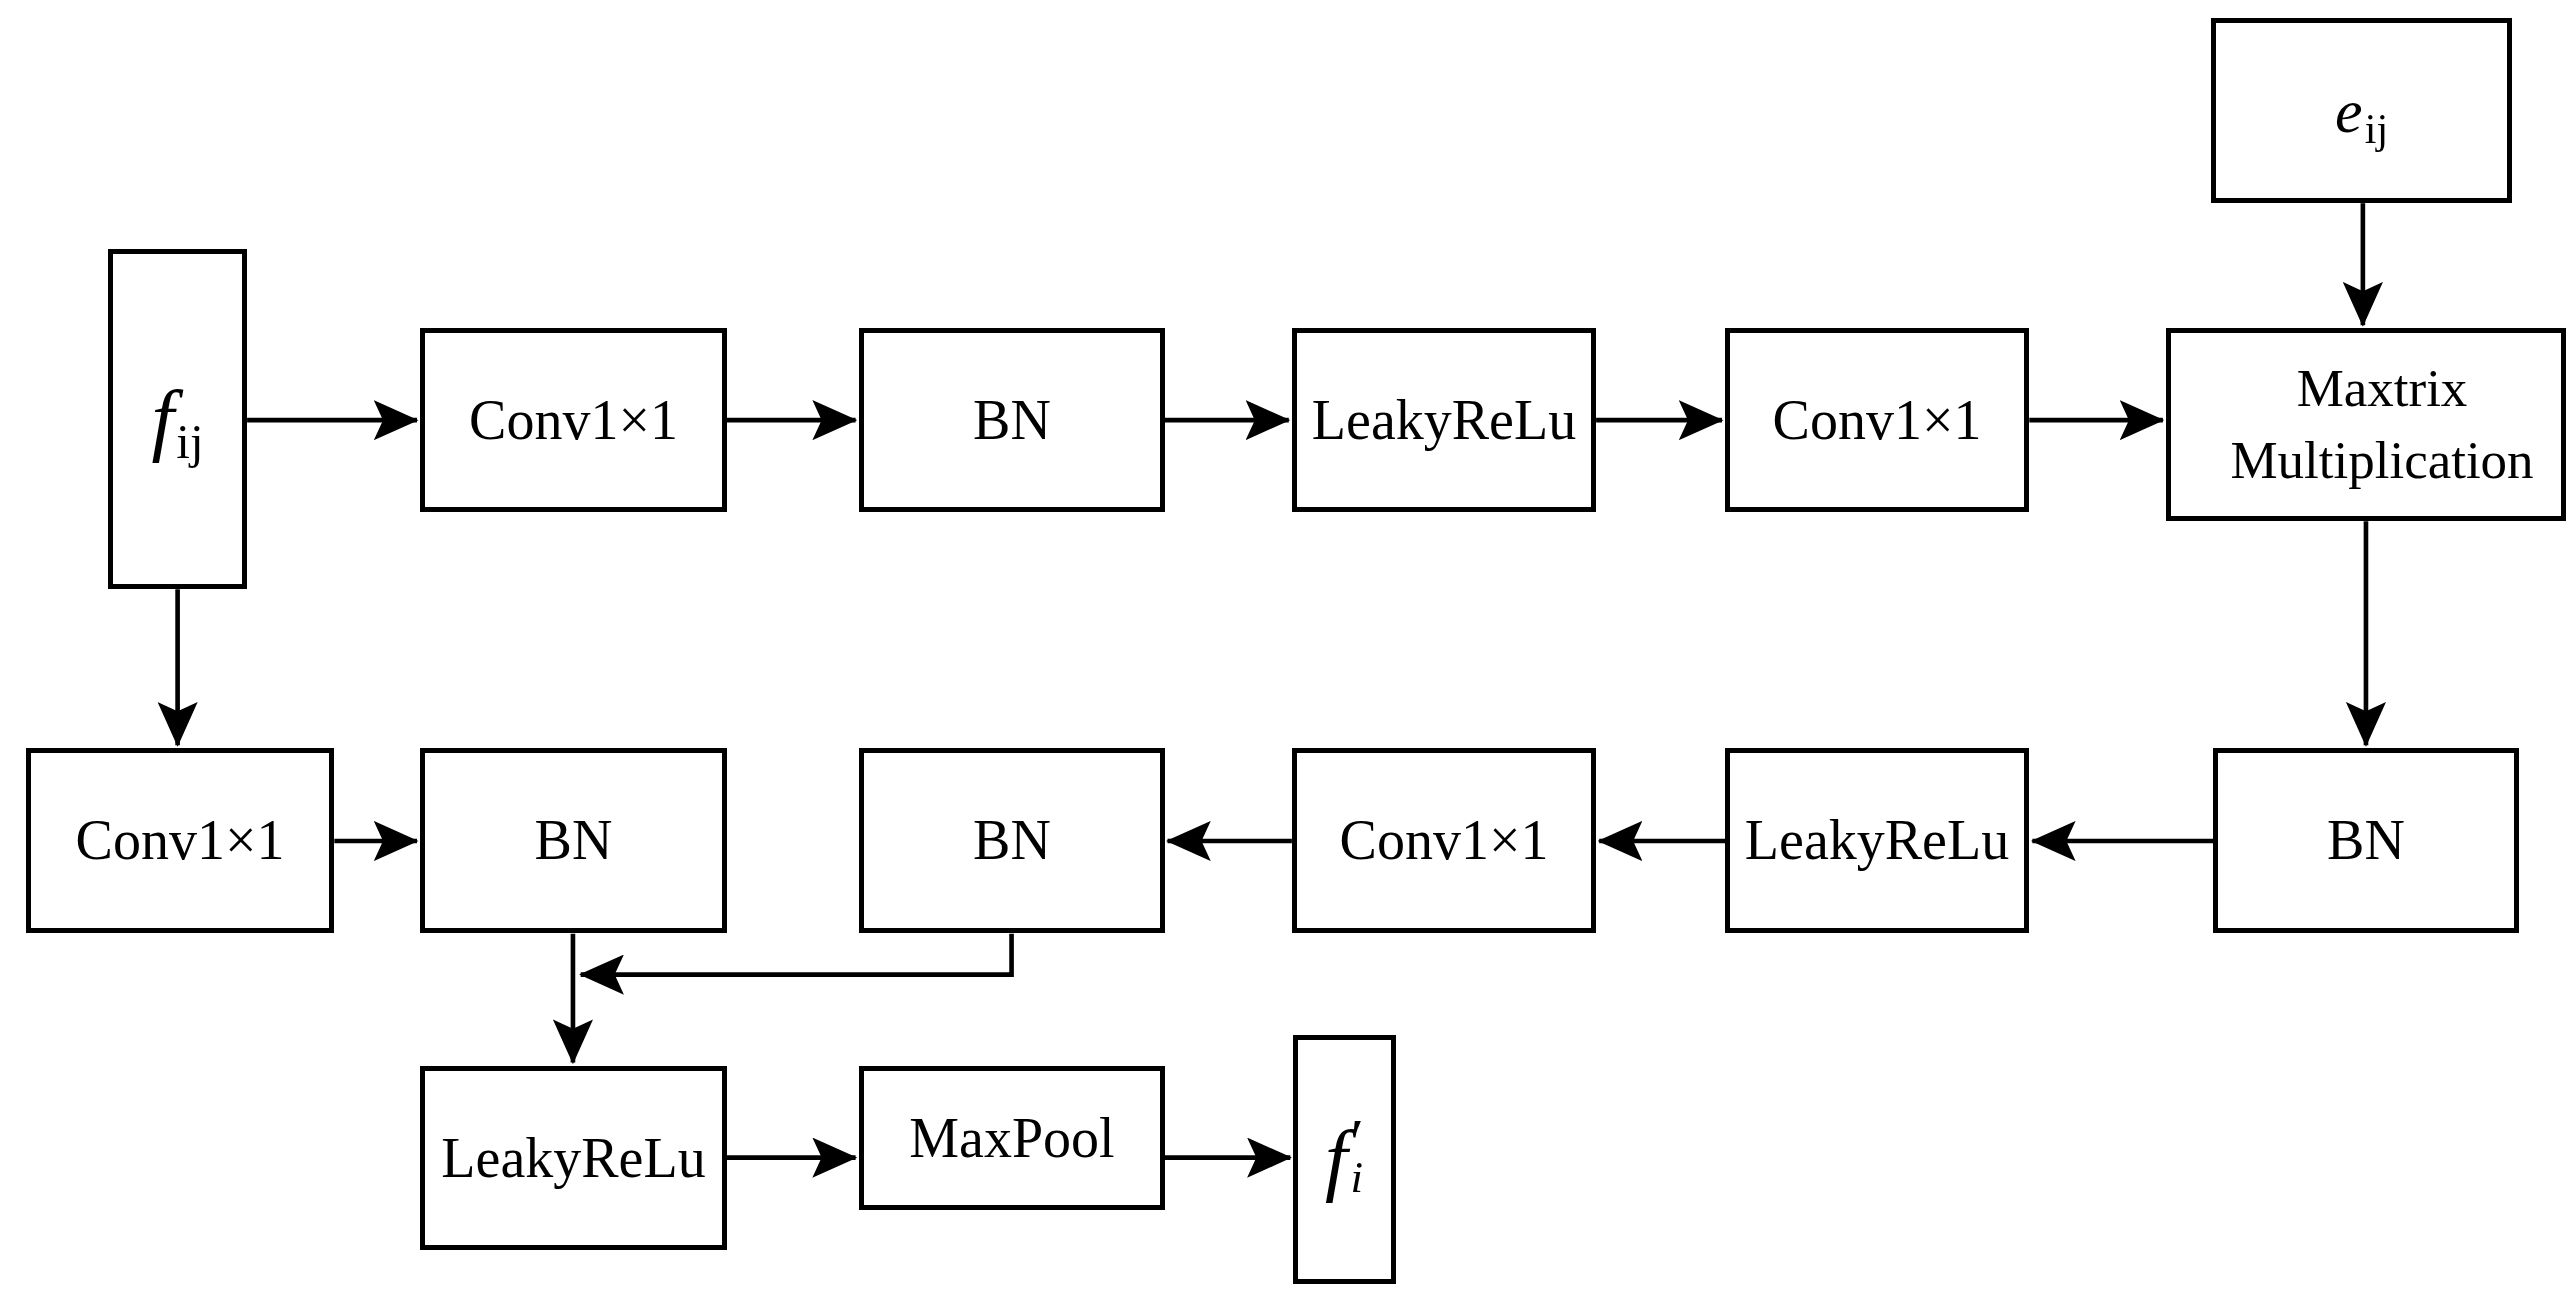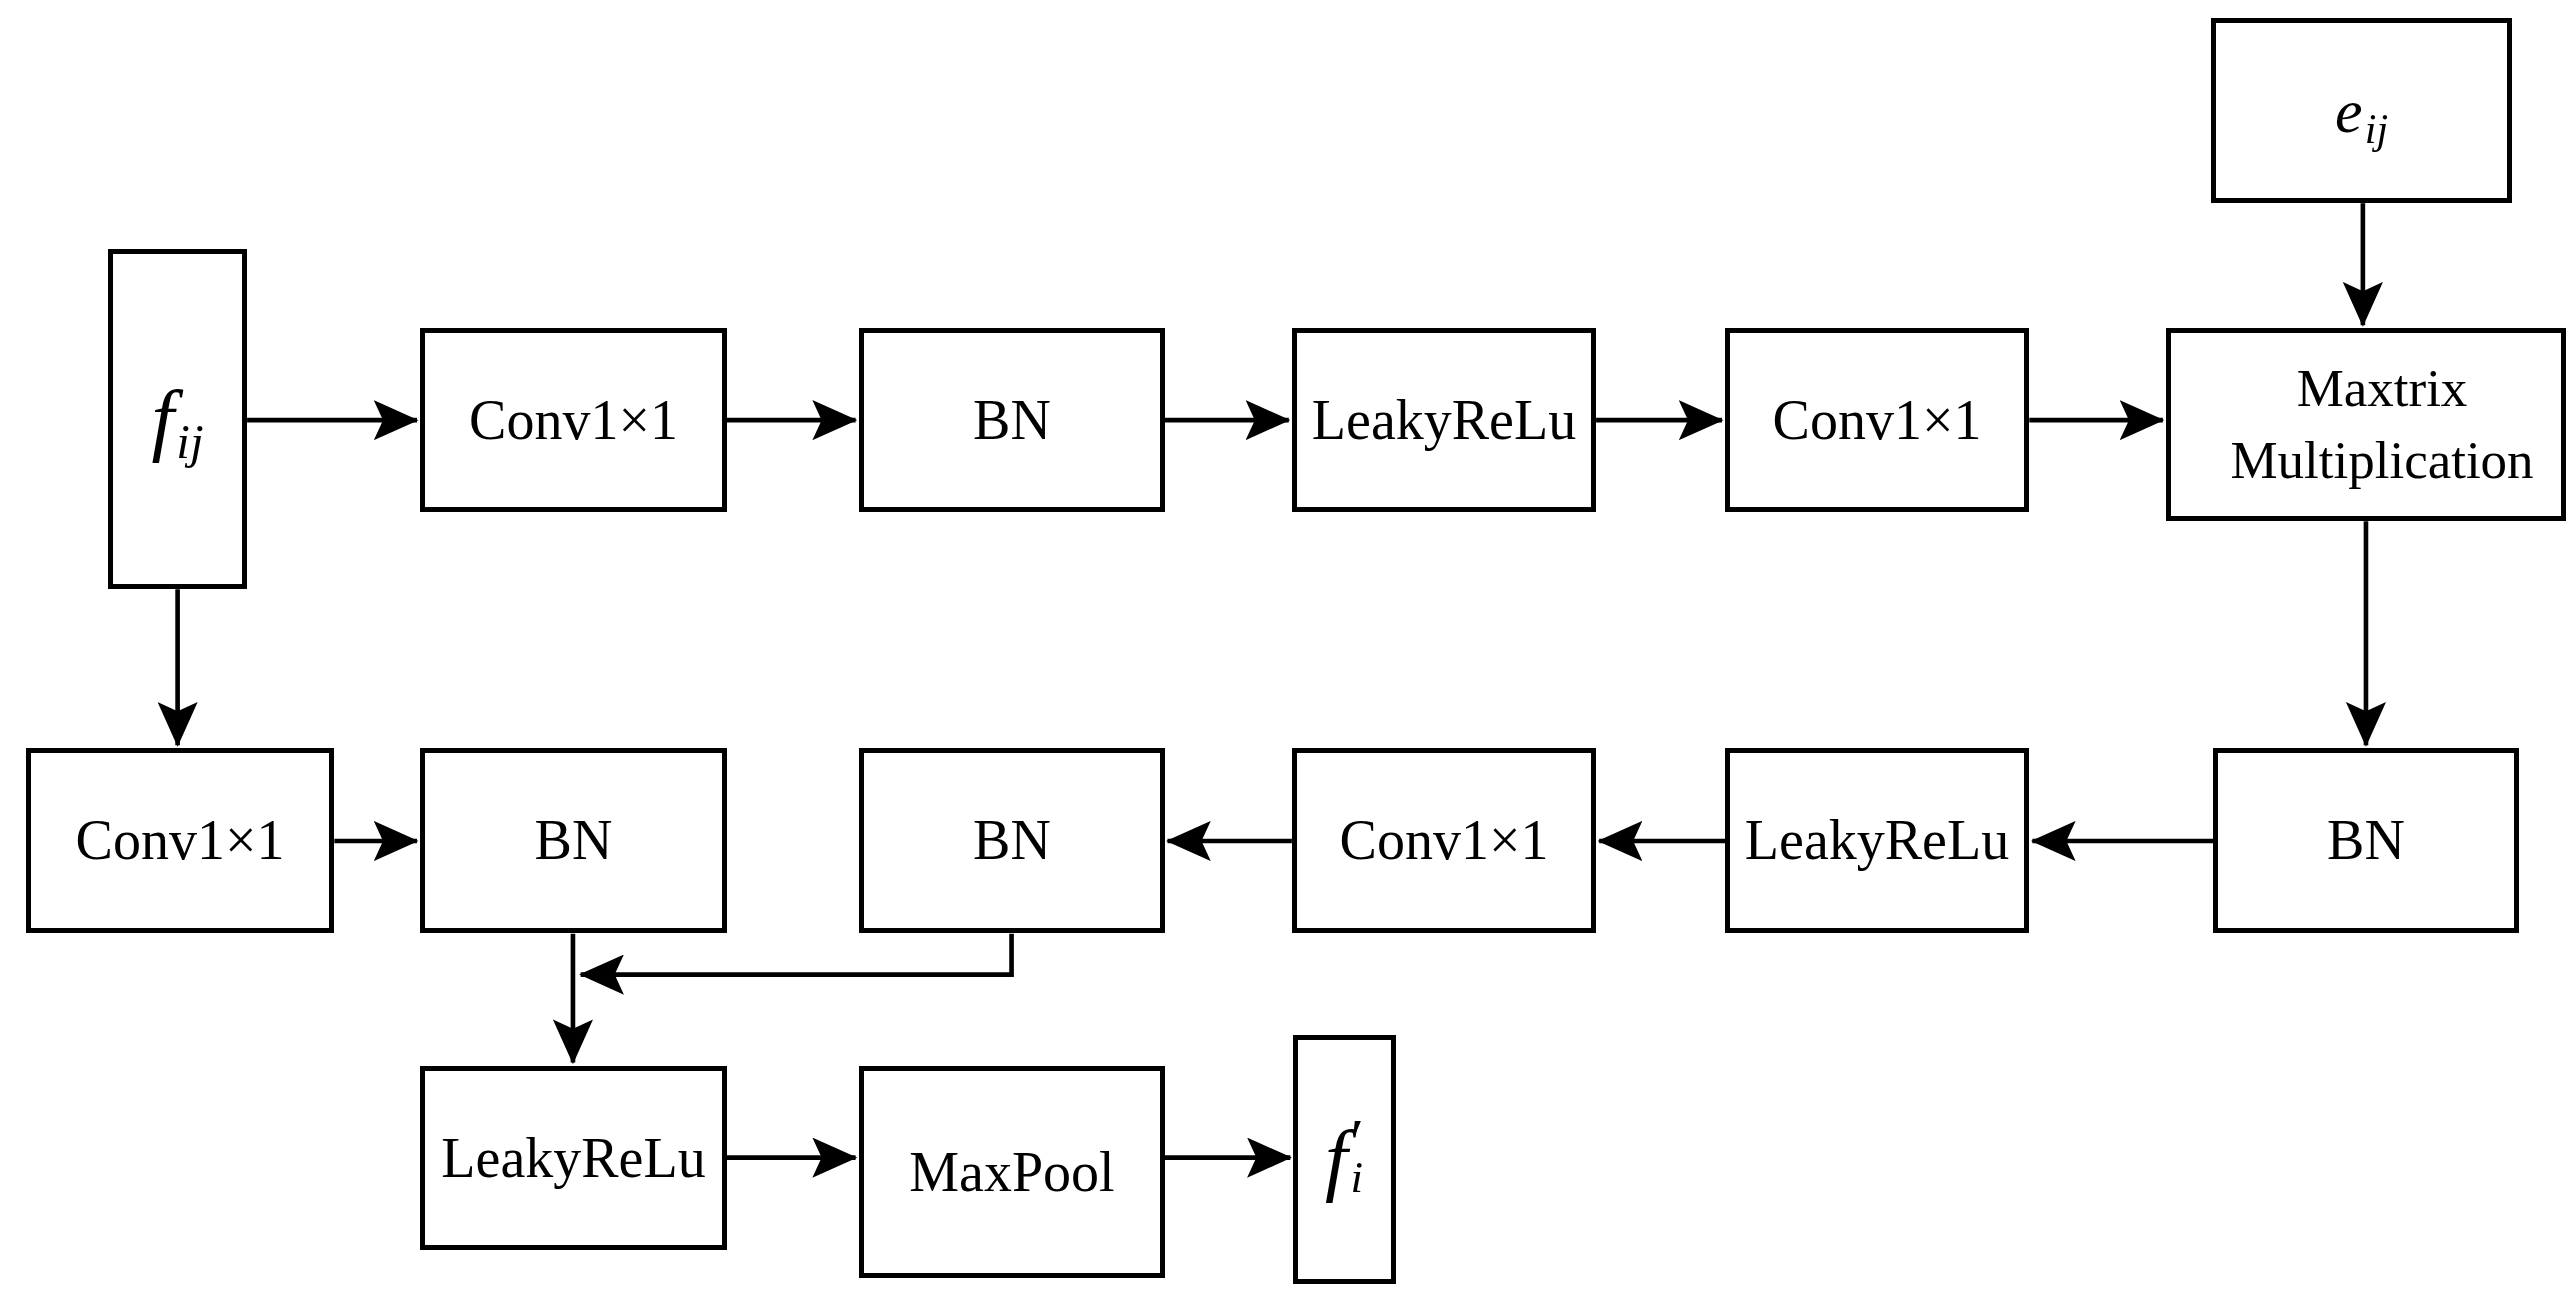--- a/index.html
+++ b/index.html
@@ -42,21 +42,20 @@
     line-height: 1.35;
     padding-left: 32px;
   }
   
   .mi {
     font-style: italic;
     font-size: 81px;
     line-height: 1;
   }
   .msub {
-    font-style: italic;
     font-size: 49px;
     position: relative;
     top: 0.45em;
     margin-left: 2.3px;
     line-height: 1;
   }
   .node--eij .mi { font-size: 62px; }
   .node--eij .msub { font-size: 42px; }
   .mstack {
     display: inline-flex;
@@ -148,21 +147,21 @@
   <div class="node" style="left:1725px; top:748px; width:304px; height:185px;">
     <span>LeakyReLu</span>
   </div>
   <div class="node" style="left:2213px; top:748px; width:306px; height:185px;">
     <span>BN</span>
   </div>
 
   <div class="node" style="left:420px; top:1066px; width:307px; height:184px;">
     <span>LeakyReLu</span>
   </div>
-  <div class="node" style="left:859px; top:1066px; width:306px; height:212px;">
+  <div class="node" style="left:859px; top:1066px; width:306px; height:144px;">
     <span>MaxPool</span>
   </div>
   <div class="node" style="left:1293px; top:1035px; width:103px; height:249px;">
     <span class="mi">f</span>
       <span class="mstack">
         <span class="mprime">′</span>
         <span class="msubi">i</span>
       </span>
   </div>
 

